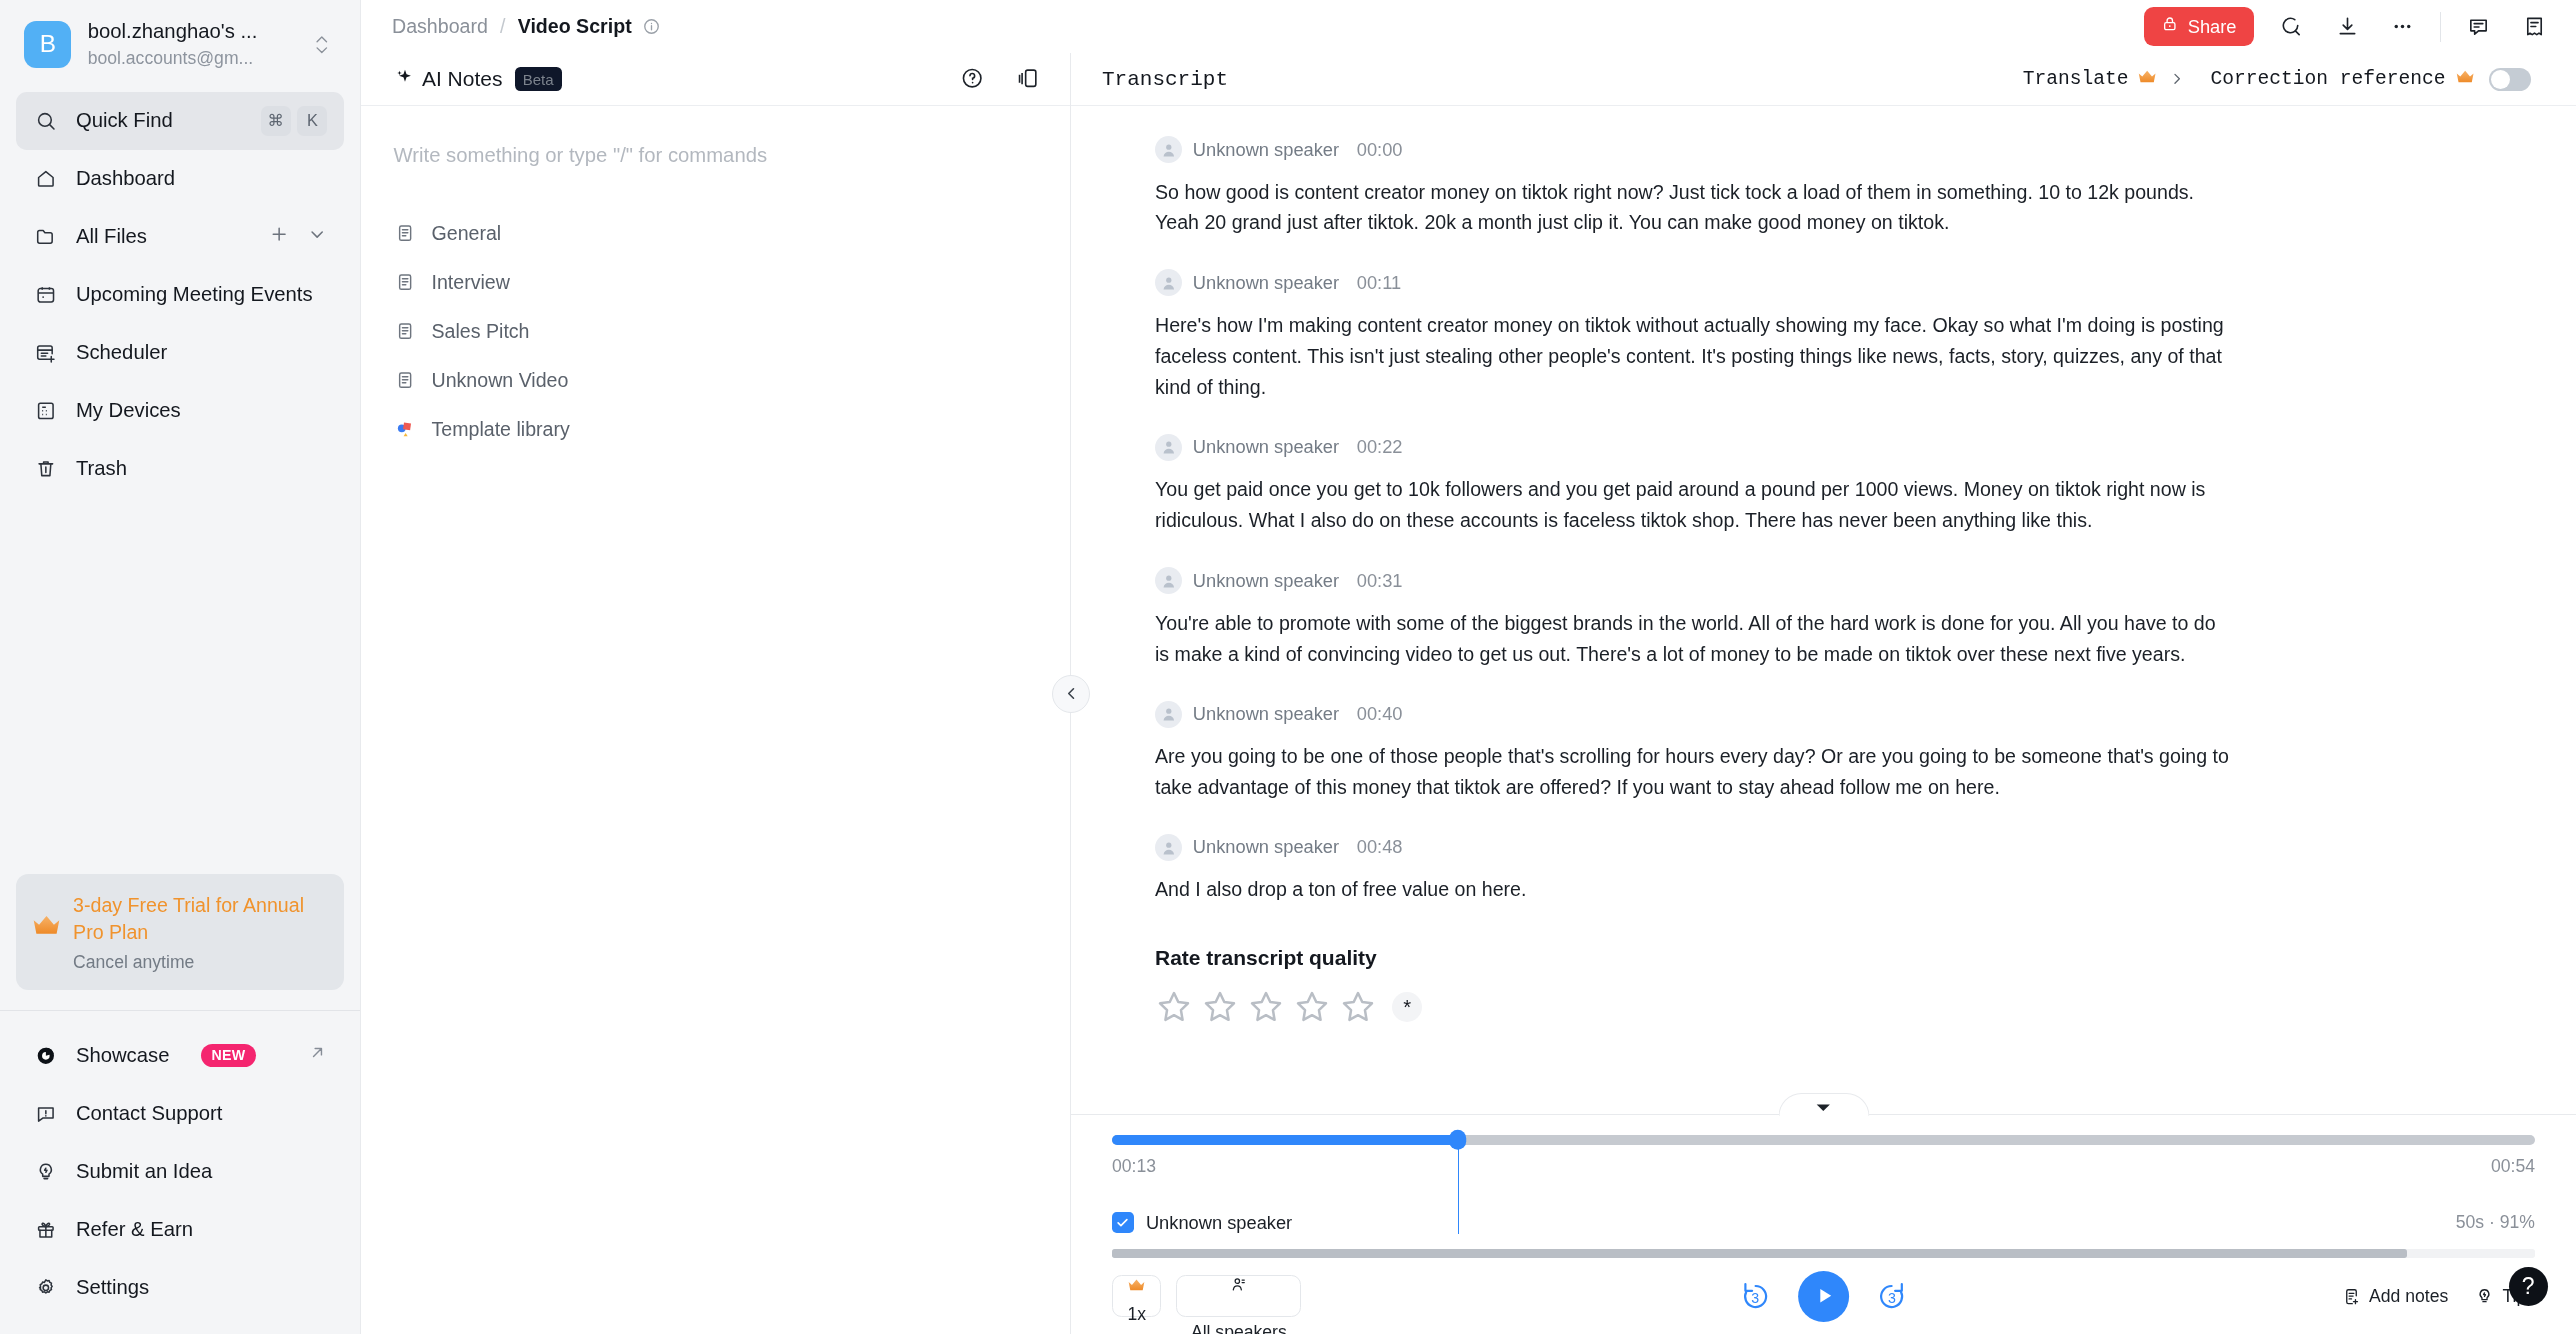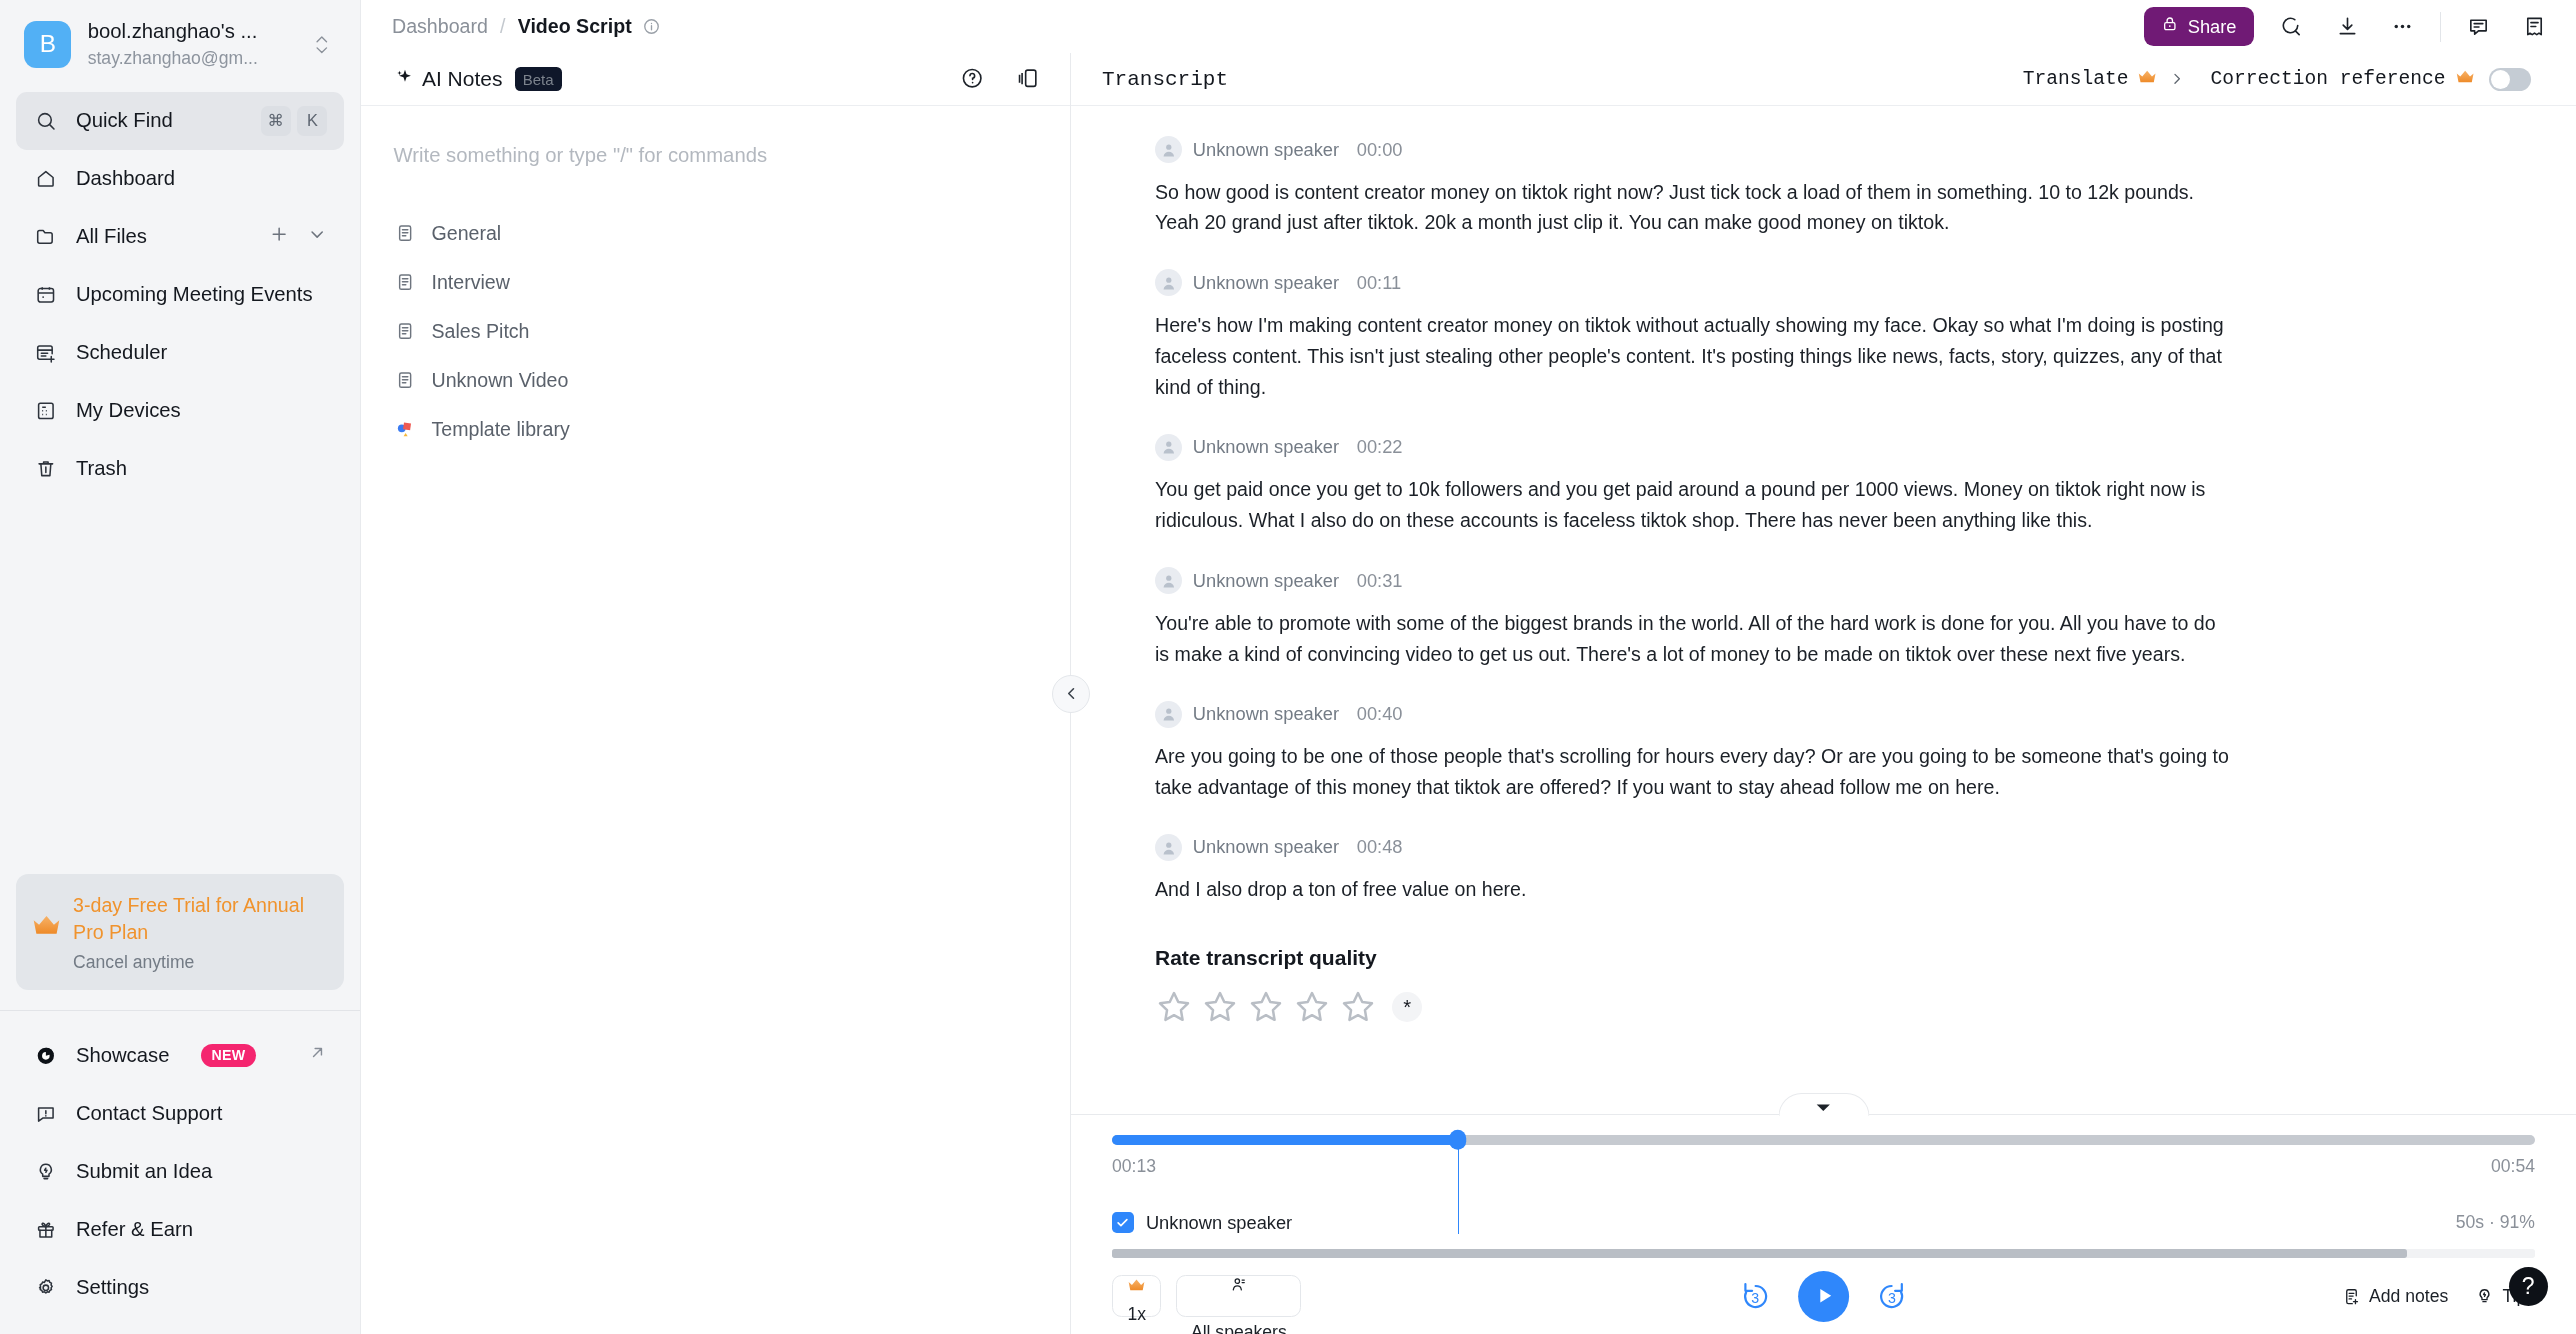--- a/index.html
+++ b/index.html
@@ -81,21 +81,21 @@
     background: #fff;
   }
   .crumb { font-size: 19.6px; color: #8a9099; }
   .crumb-sep { font-size: 19.6px; color: #c3c8ce; margin: 0 12.2px; }
   .crumb-cur { font-size: 19.6px; color: #14181f; font-weight: 700; }
   .crumb-info { margin-left: 10.8px; display: flex; align-items: center; color: #9aa0a8; }
   .topbar-spacer { flex: 1; }
   .topbar-actions { display: flex; align-items: center; gap: 20.3px; }
   .share-btn {
     display: flex; align-items: center; gap: 8.8px;
-    background: #701a75; color: #fff; border-radius: 9.5px;
+    background: #ef4444; color: #fff; border-radius: 9.5px;
     height: 39px; padding: 0 17.6px; font-size: 18.3px; font-weight: 400;
   }
   .icon-btn { width: 35px; height: 35px; display: flex; align-items: center; justify-content: center; color: #1d2229; }
   .vdiv { width: 0.7px; height: 30px; background: #e2e5e9; }
 
   .body-row { flex: 1; display: flex; min-height: 0; position: relative; }
 
   
   .notes {
     width: 710px; flex: 0 0 710px;
@@ -236,21 +236,21 @@
 <body>
 
 <div class="app">
 
   <aside class="sidebar">
 
     <div class="acct">
       <div class="acct-avatar">B</div>
       <div class="acct-text">
         <div class="acct-name">bool.zhanghao's ...</div>
-        <div class="acct-mail">stay.zhanghao@gm...</div>
+        <div class="acct-mail">bool.accounts@gm...</div>
       </div>
       <div class="acct-caret">
         <svg width="17.6" height="27" viewBox="0 0 26 40" fill="none" stroke="#8a9099" stroke-width="2" stroke-linecap="round" stroke-linejoin="round">
             <path d="M6 16l7-7 7 7"></path>
             <path d="M6 25l7 7 7-7"></path>
           </svg>
       </div>
     </div>
 
     <nav class="nav">

